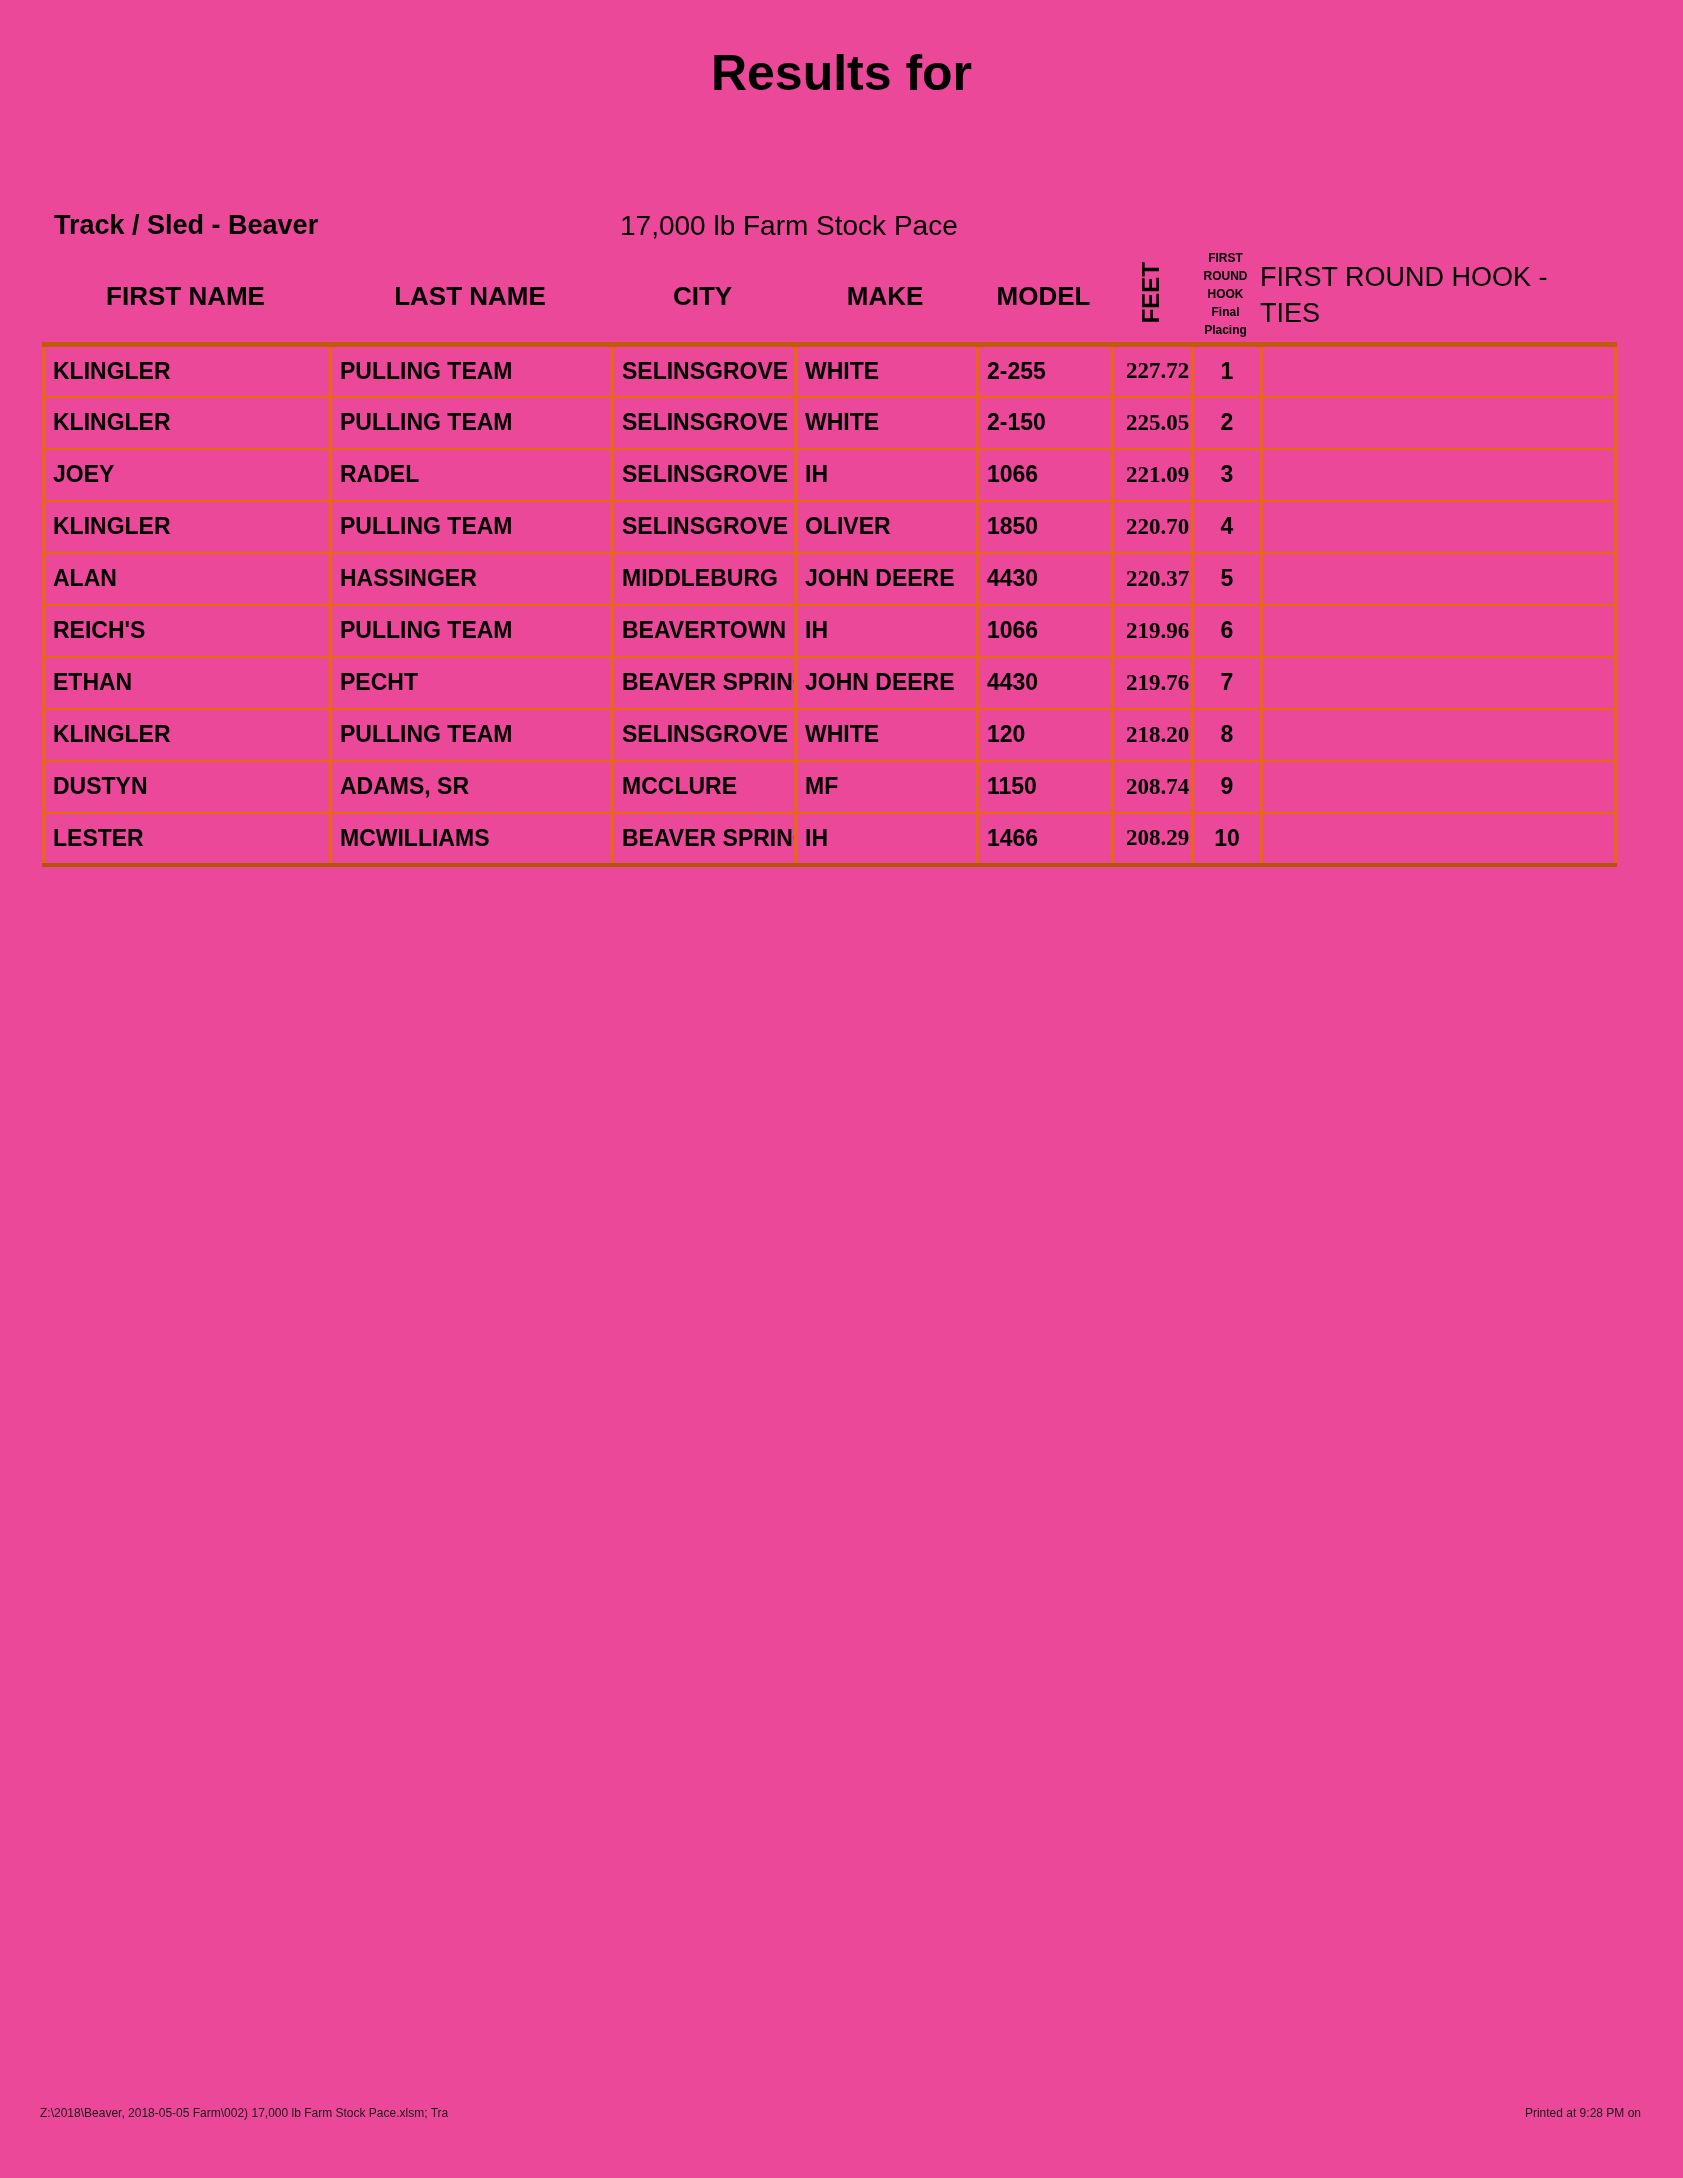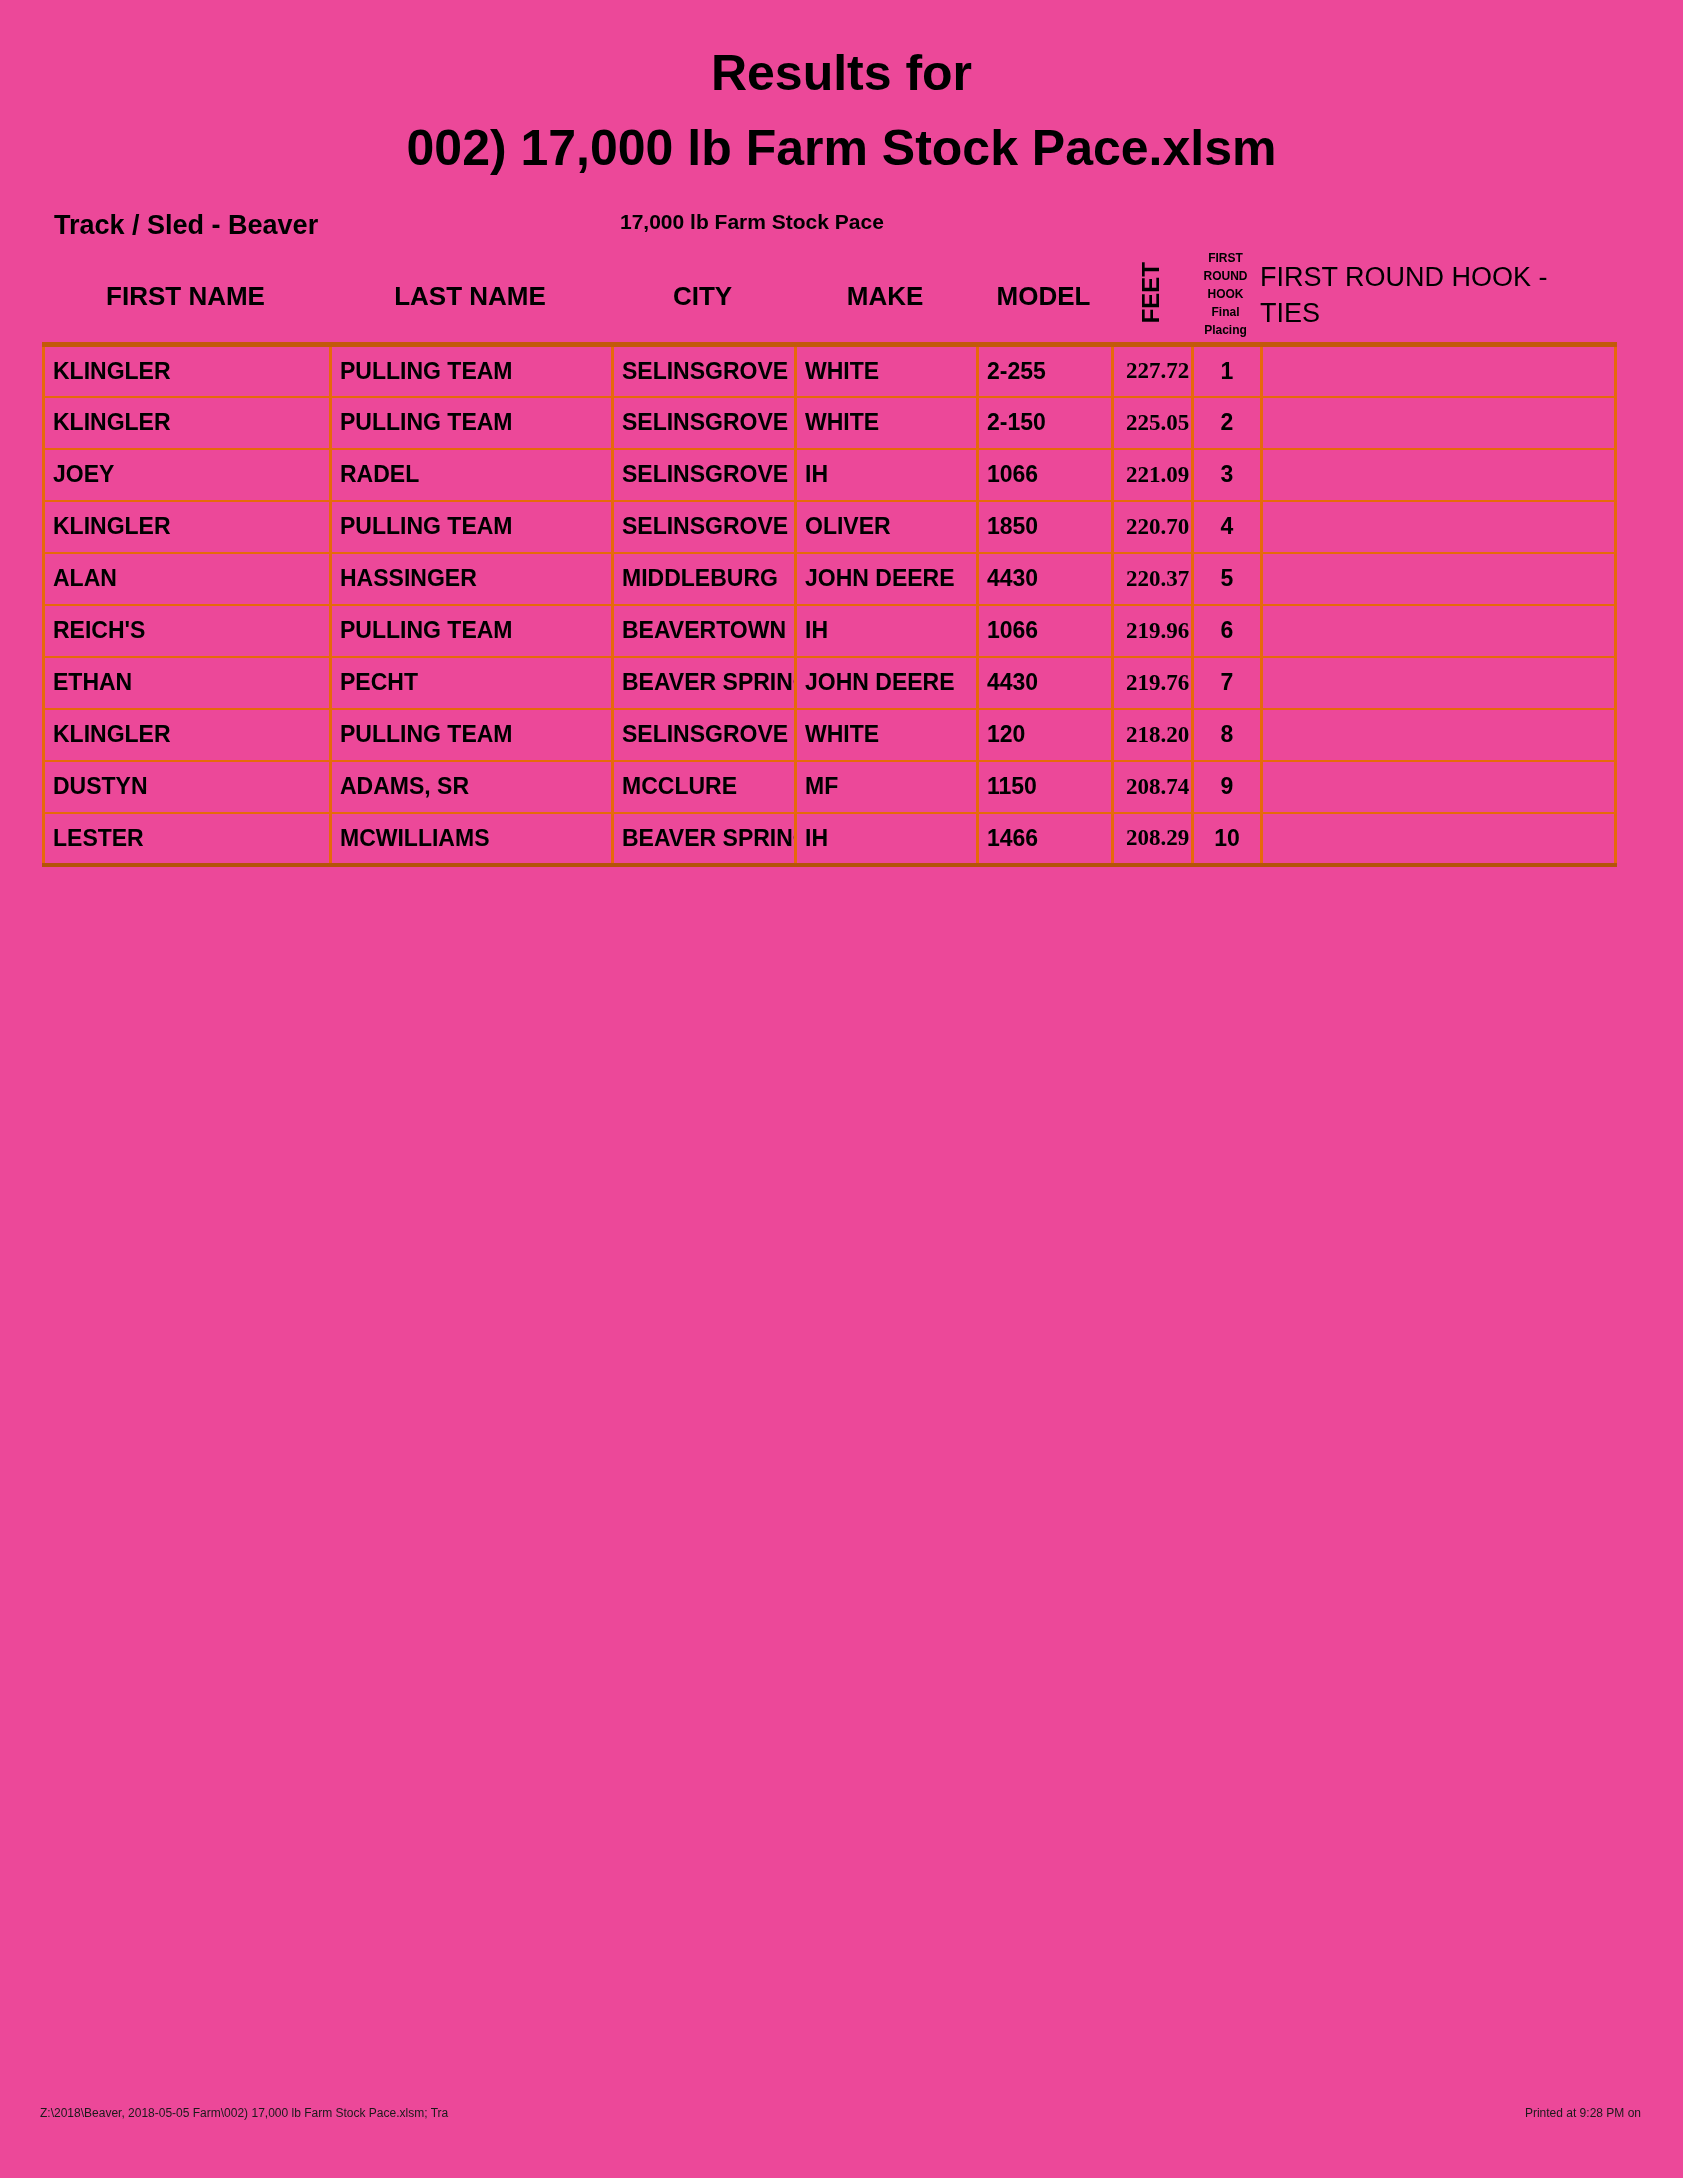--- a/index.html
+++ b/index.html
@@ -20,21 +20,21 @@
   .title-line2 {
     position: absolute; top: 119px; left: 0; width: 100%;
     text-align: center; font-size: 50px; font-weight: bold;
   }
   .track-sled {
     position: absolute; top: 210px; left: 54px;
     font-size: 27px; font-weight: bold;
   }
   .class-name {
     position: absolute; top: 210px; left: 620px;
-    font-size: 21px; font-weight: bold;
+    font-size: 28px; font-weight: normal;
   }
   .colhead {
     position: absolute; top: 281px;
     text-align: center; font-size: 26px; font-weight: bold;
   }
   .ch-first  { left: 42px;   width: 287px; text-align: center; }
   .ch-last   { left: 329px;  width: 282px; }
   .ch-city   { left: 611px;  width: 183px; }
   .ch-make   { left: 794px;  width: 182px; }
   .ch-model  { left: 976px;  width: 135px; }
@@ -83,21 +83,20 @@
     position: absolute; right: 42px; top: 2106px;
     font-size: 12px; color: #1a1a1a; text-align: right;
   }
 </style>
 </head>
 <body>
 
 <div class="page">
 
   <div class="title-line1">Results for</div>
-  <div class="title-line2">002) 17,000 lb Farm Stock Pace.xlsm</div>
 
   <div class="track-sled">Track / Sled - Beaver</div>
   <div class="class-name">17,000 lb Farm Stock Pace</div>
 
   <div class="colhead ch-first">FIRST NAME</div>
   <div class="colhead ch-last">LAST NAME</div>
   <div class="colhead ch-city">CITY</div>
   <div class="colhead ch-make">MAKE</div>
   <div class="colhead ch-model">MODEL</div>
 

